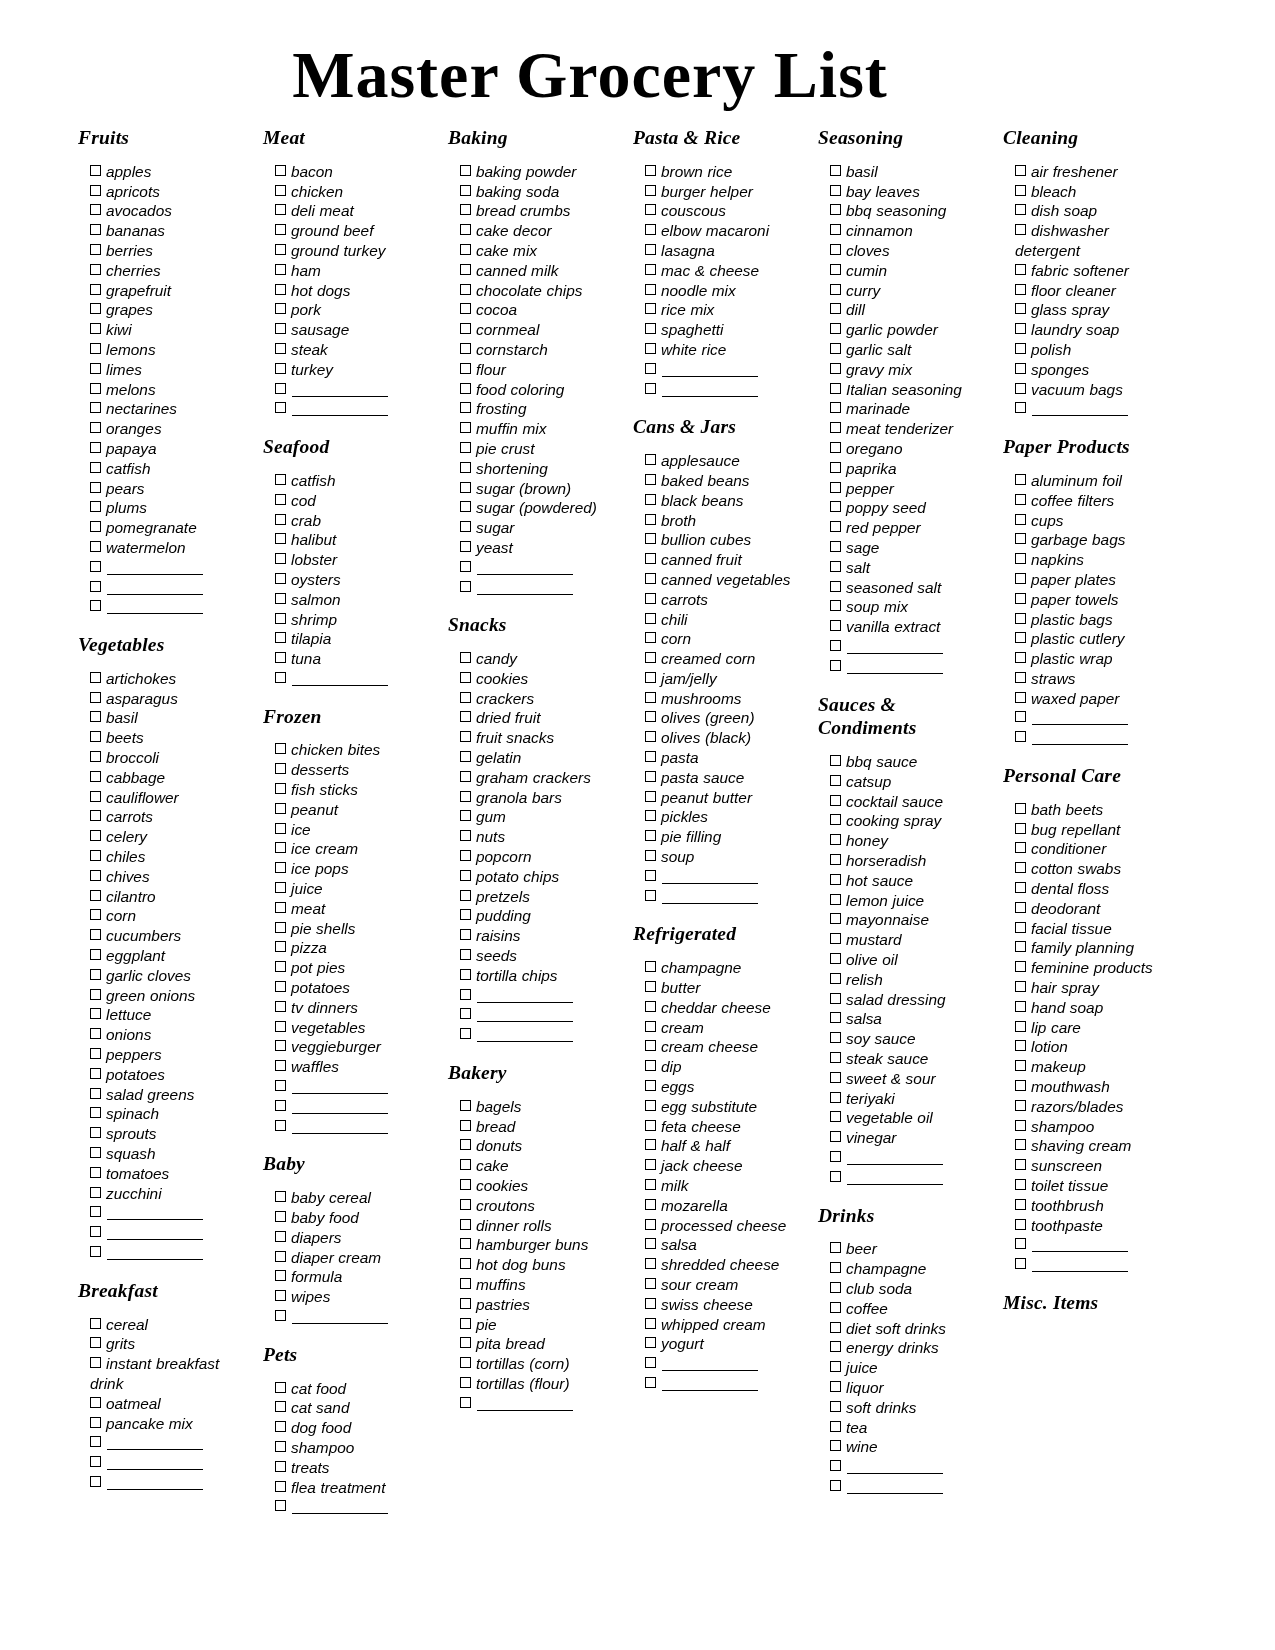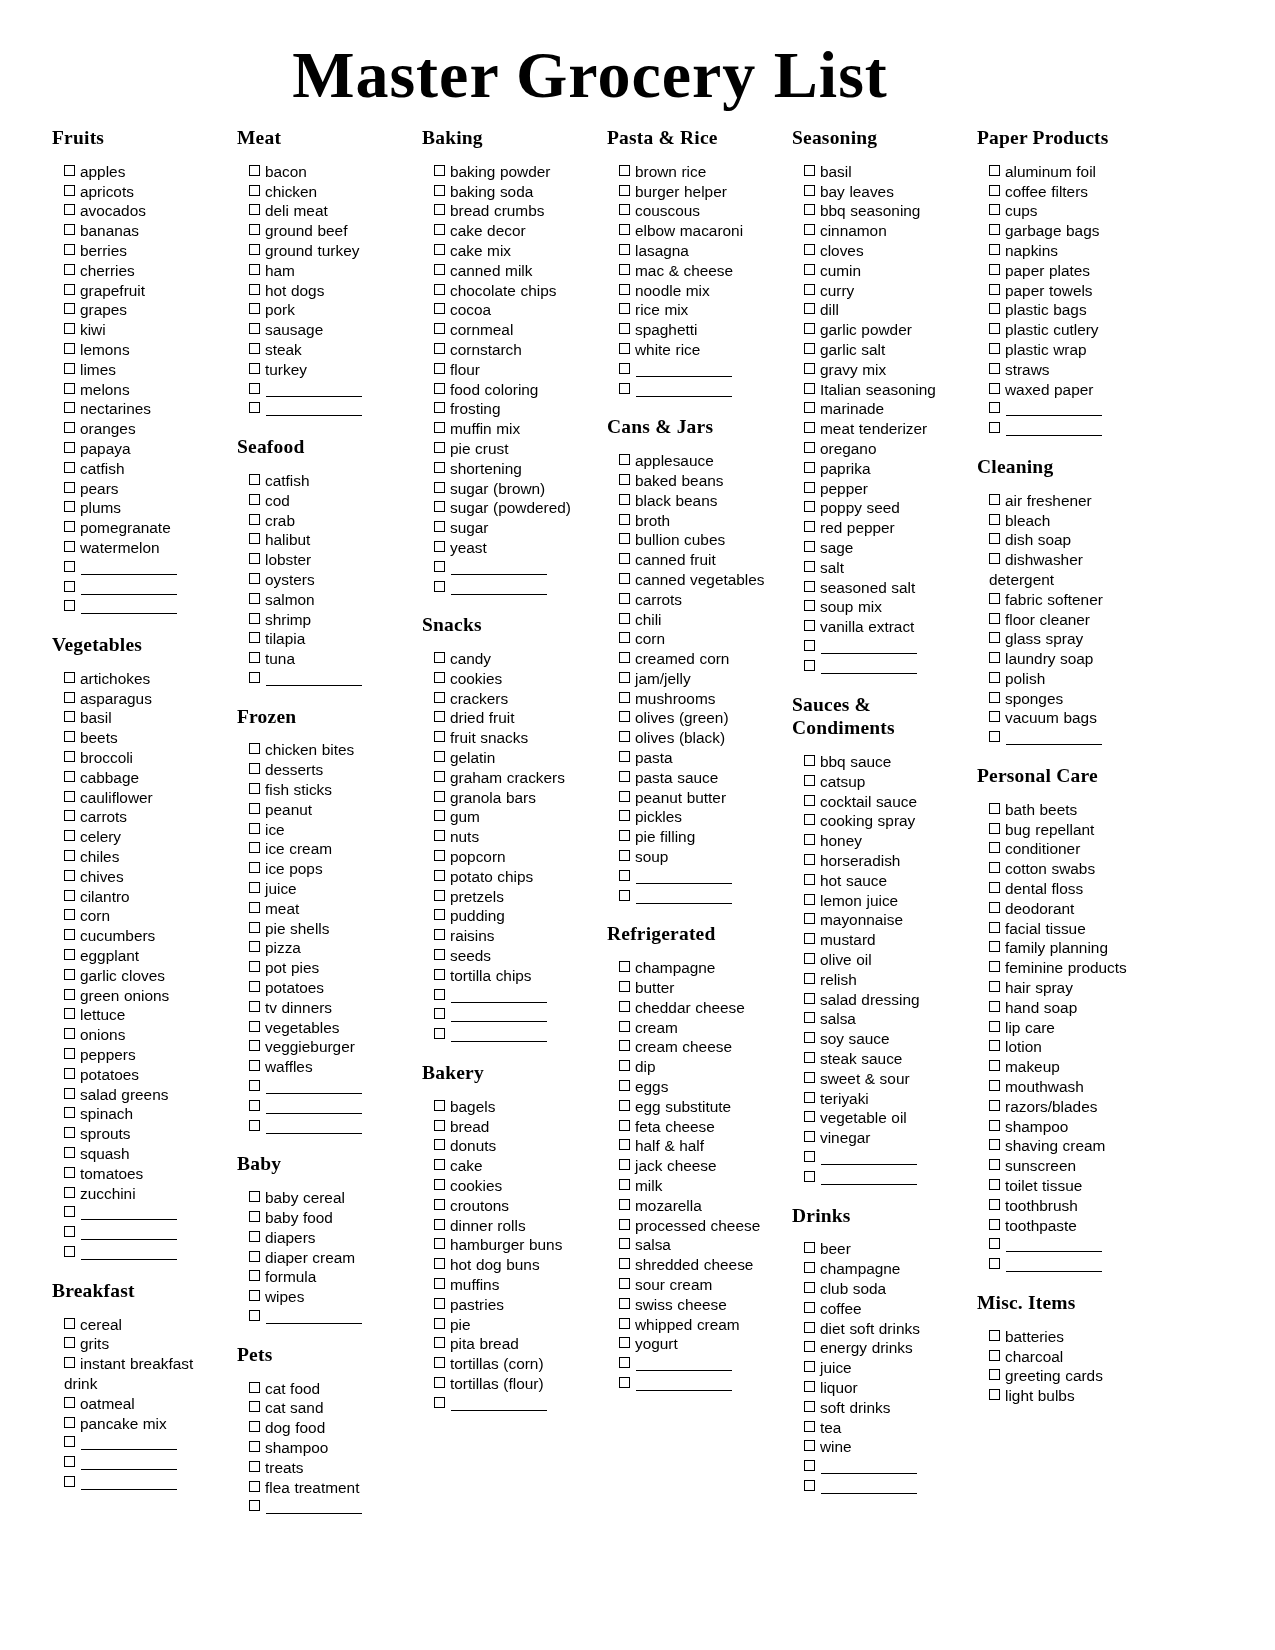--- a/index.html
+++ b/index.html
@@ -22,23 +22,24 @@
     font-weight: bold;
     font-size: 66px;
     letter-spacing: 1px;
     line-height: 1;
     padding-top: 42px;
     margin: 0 0 18px 0;
   }
   .columns {
     display: flex;
     align-items: flex-start;
-    padding: 0 60px 0 52px;
+    padding: 0 60px 0 78px;
     box-sizing: border-box;
     width: 1275px;
+    font-style: italic;
   }
   .column {
     width: 175px;
     flex: 0 0 175px;
     margin-right: 10px;
   }
   .column:last-child {
     margin-right: 0;
   }
   .section {
@@ -476,52 +477,52 @@
             <li><span class="box"></span><span>soft drinks</span></li>
             <li><span class="box"></span><span>tea</span></li>
             <li><span class="box"></span><span>wine</span></li>
             <li class="blank"><span class="box"></span><span class="blank-line"></span></li>
             <li class="blank"><span class="box"></span><span class="blank-line"></span></li>
           </ul>
         </div>
       </div>
       <div class="column">
         <div class="section">
+          <div class="section-heading">Cleaning</div>
+          <ul class="items">
+            <li><span class="box"></span><span>air freshener</span></li>
+            <li><span class="box"></span><span>bleach</span></li>
+            <li><span class="box"></span><span>dish soap</span></li>
+            <li><span class="box"></span><span>dishwasher detergent</span></li>
+            <li><span class="box"></span><span>fabric softener</span></li>
+            <li><span class="box"></span><span>floor cleaner</span></li>
+            <li><span class="box"></span><span>glass spray</span></li>
+            <li><span class="box"></span><span>laundry soap</span></li>
+            <li><span class="box"></span><span>polish</span></li>
+            <li><span class="box"></span><span>sponges</span></li>
+            <li><span class="box"></span><span>vacuum bags</span></li>
+            <li class="blank"><span class="box"></span><span class="blank-line"></span></li>
+          </ul>
+        </div>
+        <div class="section">
           <div class="section-heading">Paper Products</div>
           <ul class="items">
             <li><span class="box"></span><span>aluminum foil</span></li>
             <li><span class="box"></span><span>coffee filters</span></li>
             <li><span class="box"></span><span>cups</span></li>
             <li><span class="box"></span><span>garbage bags</span></li>
             <li><span class="box"></span><span>napkins</span></li>
             <li><span class="box"></span><span>paper plates</span></li>
             <li><span class="box"></span><span>paper towels</span></li>
             <li><span class="box"></span><span>plastic bags</span></li>
             <li><span class="box"></span><span>plastic cutlery</span></li>
             <li><span class="box"></span><span>plastic wrap</span></li>
             <li><span class="box"></span><span>straws</span></li>
             <li><span class="box"></span><span>waxed paper</span></li>
             <li class="blank"><span class="box"></span><span class="blank-line"></span></li>
-            <li class="blank"><span class="box"></span><span class="blank-line"></span></li>
-          </ul>
-        </div>
-        <div class="section">
-          <div class="section-heading">Cleaning</div>
-          <ul class="items">
-            <li><span class="box"></span><span>air freshener</span></li>
-            <li><span class="box"></span><span>bleach</span></li>
-            <li><span class="box"></span><span>dish soap</span></li>
-            <li><span class="box"></span><span>dishwasher detergent</span></li>
-            <li><span class="box"></span><span>fabric softener</span></li>
-            <li><span class="box"></span><span>floor cleaner</span></li>
-            <li><span class="box"></span><span>glass spray</span></li>
-            <li><span class="box"></span><span>laundry soap</span></li>
-            <li><span class="box"></span><span>polish</span></li>
-            <li><span class="box"></span><span>sponges</span></li>
-            <li><span class="box"></span><span>vacuum bags</span></li>
             <li class="blank"><span class="box"></span><span class="blank-line"></span></li>
           </ul>
         </div>
         <div class="section">
           <div class="section-heading">Personal Care</div>
           <ul class="items">
             <li><span class="box"></span><span>bath beets</span></li>
             <li><span class="box"></span><span>bug repellant</span></li>
             <li><span class="box"></span><span>conditioner</span></li>
             <li><span class="box"></span><span>cotton swabs</span></li>
@@ -542,22 +543,16 @@
             <li><span class="box"></span><span>sunscreen</span></li>
             <li><span class="box"></span><span>toilet tissue</span></li>
             <li><span class="box"></span><span>toothbrush</span></li>
             <li><span class="box"></span><span>toothpaste</span></li>
             <li class="blank"><span class="box"></span><span class="blank-line"></span></li>
             <li class="blank"><span class="box"></span><span class="blank-line"></span></li>
           </ul>
         </div>
         <div class="section">
           <div class="section-heading">Misc. Items</div>
-          <ul class="items">
-            <li><span class="box"></span><span>batteries</span></li>
-            <li><span class="box"></span><span>charcoal</span></li>
-            <li><span class="box"></span><span>greeting cards</span></li>
-            <li><span class="box"></span><span>light bulbs</span></li>
-          </ul>
         </div>
       </div>
     </div>
 </div>
 
 </body></html>

